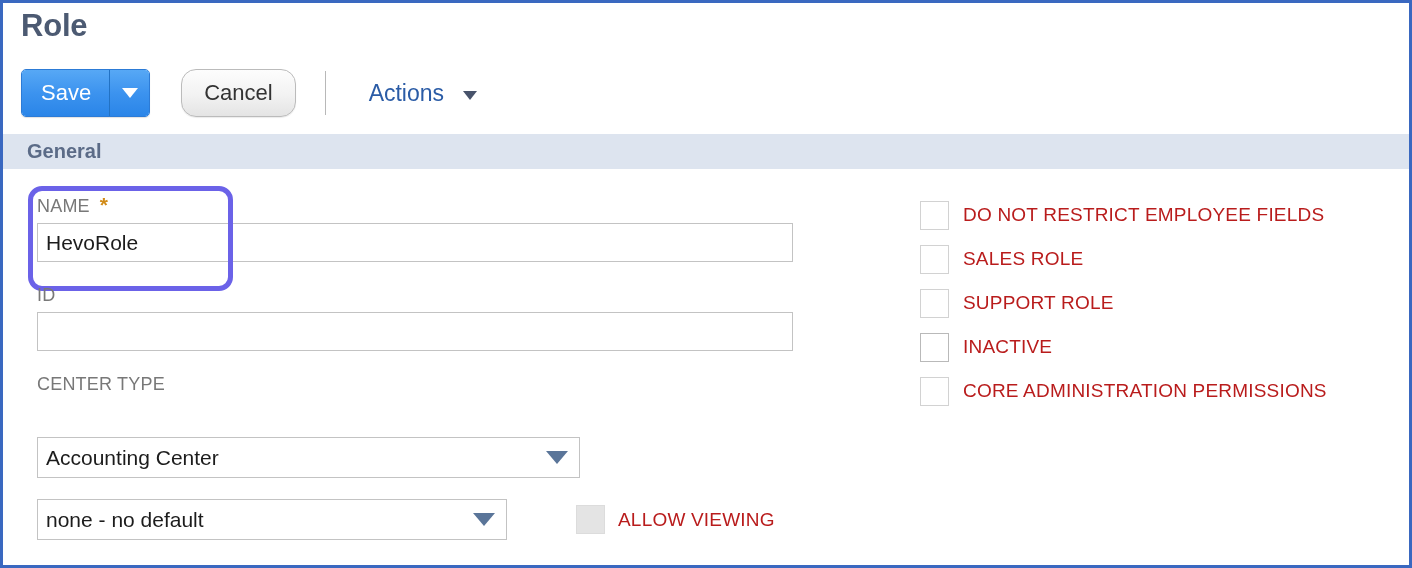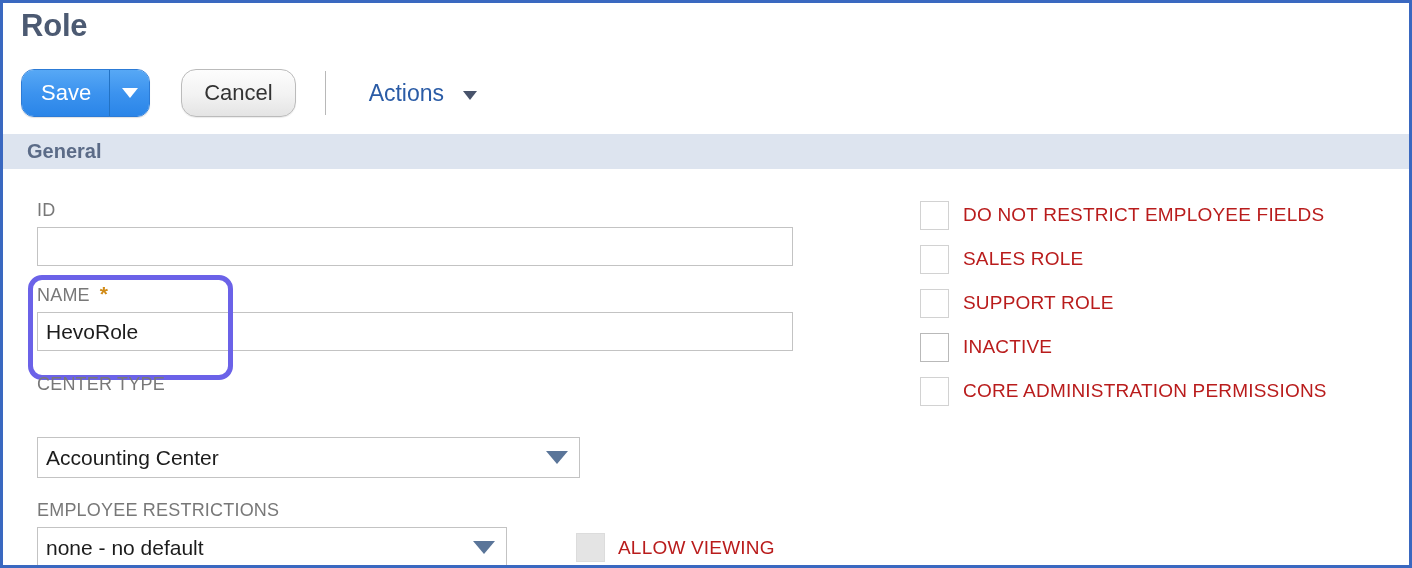--- a/index.html
+++ b/index.html
@@ -39,21 +39,21 @@
     top: 63px;
     height: 54px;
     display: flex;
     align-items: center;
   }
 
   .btn-save-group {
     display: flex;
     align-items: stretch;
     height: 48px;
-    border-radius: 13px;
+    border-radius: 5px;
     overflow: hidden;
     border: 1px solid #2c7bd6;
     box-shadow: 0 1px 1px rgba(0,0,0,0.12);
   }
   .btn-save {
     background: linear-gradient(to bottom, #57a8f5 0%, #3c93ef 50%, #2a85e8 100%);
     color: #ffffff;
     font-size: 22px;
     display: flex;
     align-items: center;
@@ -286,50 +286,47 @@
   </div>
 
   <div class="section-band">
     <span class="section-band-title">General</span>
   </div>
 
   <div class="form-body">
 
     <div class="left-col">
 
-      <div class="field" style="margin-top:22px;">
-        <div class="field-label">
-          <span>ID</span>
-        </div>
-        <div class="text-input"></div>
-      </div>
-
       <div class="field" style="margin-top:18px;">
         <div class="name-highlight"></div>
         <div class="field-label">
           <span>NAME</span>
           <span class="req-star">*</span>
         </div>
         <div class="text-input">HevoRole</div>
       </div>
 
       <div class="field" style="margin-top:22px;">
         <div class="field-label">
+          <span>ID</span>
+        </div>
+        <div class="text-input"></div>
+      </div>
+
+      <div class="field" style="margin-top:22px;">
+        <div class="field-label">
           <span>CENTER TYPE</span>
         </div>
         <div class="select-box" style="width:543px;margin-top:40px;">
           <span class="select-value">Accounting Center</span>
           <span class="tri-steel"></span>
         </div>
       </div>
 
       <div class="field" style="margin-top:21px;">
-        <div class="field-label">
-          <span>EMPLOYEE RESTRICTIONS</span>
-        </div>
         <div class="inline-row">
           <div class="select-box" style="width:470px;margin-top:0;">
             <span class="select-value">none - no default</span>
             <span class="tri-steel"></span>
           </div>
           <div class="allow-viewing-row">
             <span class="cb-box disabled"></span>
             <span class="cb-label">ALLOW VIEWING</span>
           </div>
         </div>

